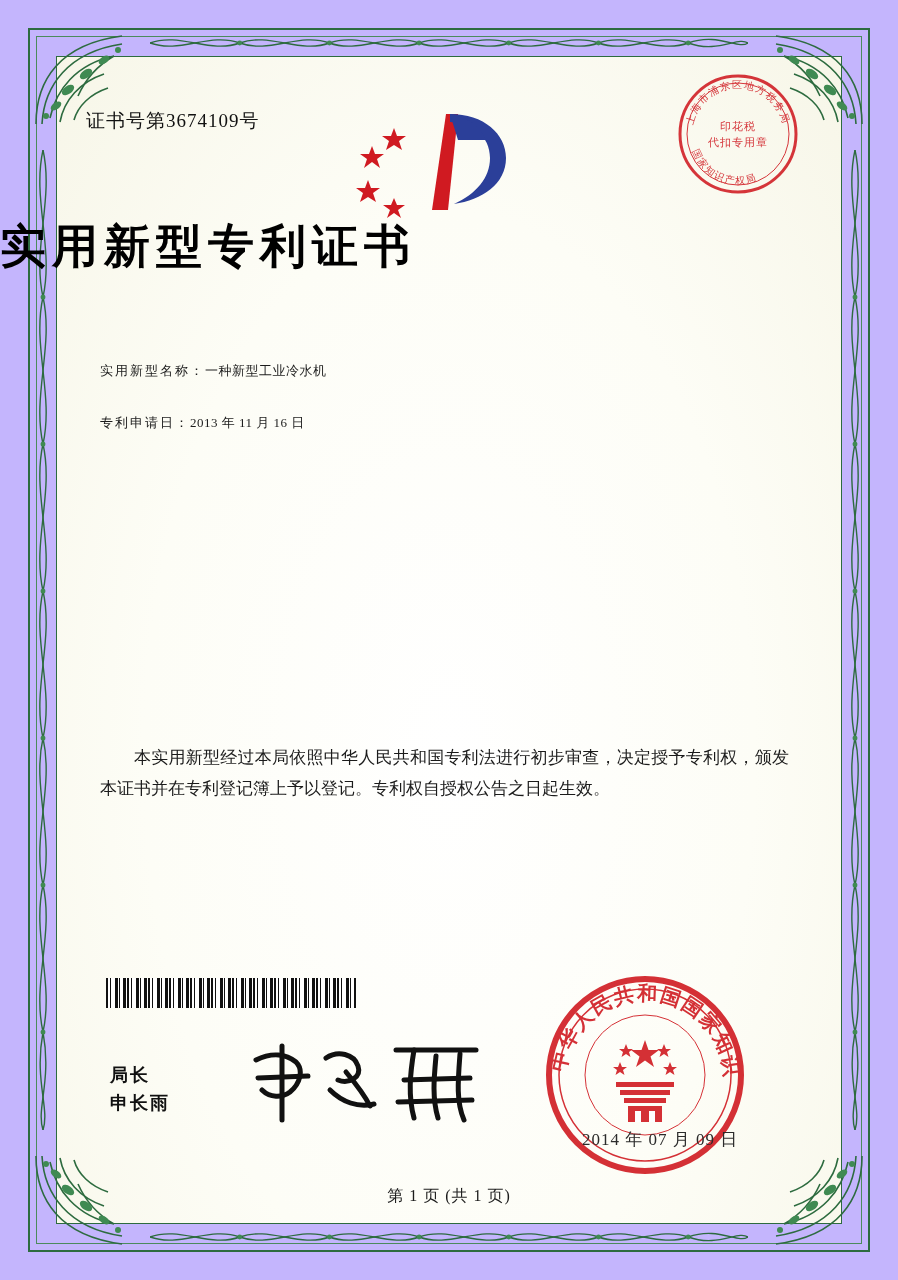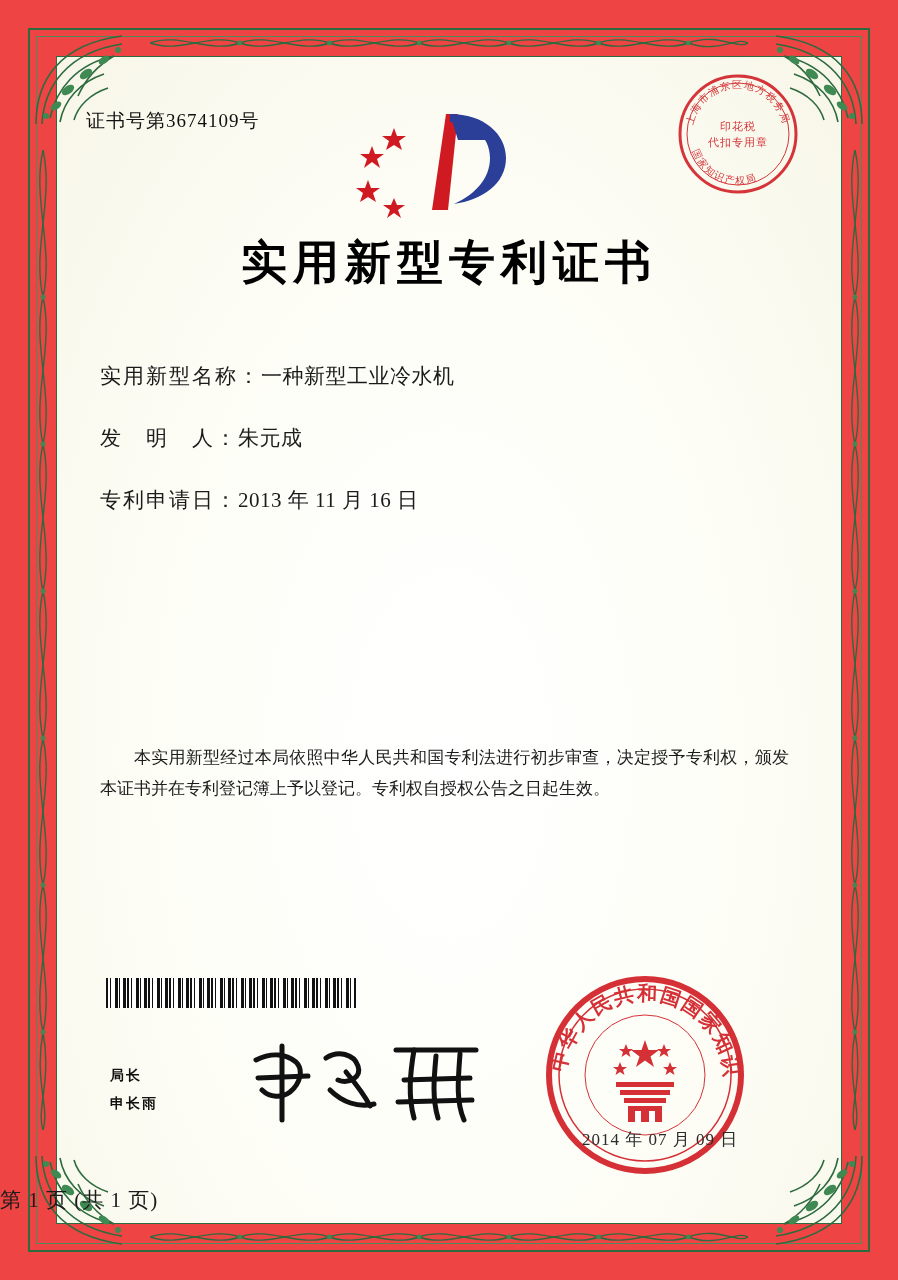--- a/index.html
+++ b/index.html
@@ -12,21 +12,21 @@
     height: 1280px;
     font-family: "Liberation Serif", serif;
     color: #1a1a1a;
     overflow: hidden;
   }
 
   .page {
     position: relative;
     width: 898px;
     height: 1280px;
-    background: #ef4444;
+    background: #c4b5fd;
   }
 
   
   .frame-outer {
     position: absolute;
     left: 28px; top: 28px;
     width: 842px; height: 1224px;
     border: 2px solid #2d6b3f;
     box-sizing: border-box;
   }
@@ -108,40 +108,40 @@
     position: absolute;
     right: 96px;
     top: 70px;
     width: 128px;
     height: 128px;
   }
   .stamp-tax svg { width: 100%; height: 100%; display: block; }
 
   .title {
     position: absolute;
-    top: 232px;
+    top: 216px;
     left: 0;
     width: 100%;
-    text-align: center;
+    text-align: left;
     font-size: 46px;
     font-weight: bold;
     letter-spacing: 6px;
     color: #000;
     font-family: "DejaVu Serif", serif;
   }
 
   
   .fields {
     position: absolute;
     left: 100px;
     top: 362px;
     width: 700px;
   }
   .field-row {
-    font-size: 21px;
+    font-size: 13px;
     color: #1b1b1b;
     margin-bottom: 34px;
     white-space: nowrap;
     letter-spacing: 0.5px;
   }
   .field-label { letter-spacing: 2px; }
   .field-value { letter-spacing: 0.5px; }
 
   
   .body-text {
@@ -173,25 +173,26 @@
         #111 9px, #111 12px, #fff 12px, #fff 13px,
         #111 13px, #111 14px, #fff 14px, #fff 17px,
         #111 17px, #111 20px, #fff 20px, #fff 21px);
   }
 
   
   .sig-label {
     position: absolute;
     left: 110px;
     top: 1062px;
-    font-size: 14px;
+    font-size: 18px;
     font-weight: bold;
     letter-spacing: 2px;
     line-height: 28px;
     color: #111;
+    font-family: Liberation Mono, monospace;
   }
   .signature {
     position: absolute;
     left: 238px;
     top: 1032px;
     width: 250px;
     height: 100px;
   }
   .signature svg { width: 100%; height: 100%; display: block; }
 
@@ -213,22 +214,22 @@
     letter-spacing: 1px;
     color: #2b2b2b;
     white-space: nowrap;
   }
 
   .page-footer {
     position: absolute;
     left: 0;
     top: 1186px;
     width: 100%;
-    text-align: left;
-    font-size: 21px;
+    text-align: center;
+    font-size: 16px;
     letter-spacing: 1px;
     color: #1b1b1b;
   }
 </style>
 </head>
 <body>
 
 <div class="page">
 
   <div class="frame-outer"></div>
@@ -412,23 +413,20 @@
     </svg>
   </div>
 
   <div class="title">实用新型专利证书</div>
 
   <div class="fields">
     <div class="field-row">
       <span class="field-label">实用新型名称：</span><span class="field-value">一种新型工业冷水机</span>
     </div>
     <div class="field-row">
-      <span class="field-label">发　明　人：</span><span class="field-value">朱元成</span>
-    </div>
-    <div class="field-row">
       <span class="field-label">专利申请日：</span><span class="field-value">2013 年 11 月 16 日</span>
     </div>
   </div>
 
   <div class="body-text">
     <p>本实用新型经过本局依照中华人民共和国专利法进行初步审查，决定授予专利权，颁发本证书并在专利登记簿上予以登记。专利权自授权公告之日起生效。</p>
   </div>
 
   <div class="barcode"></div>
 

